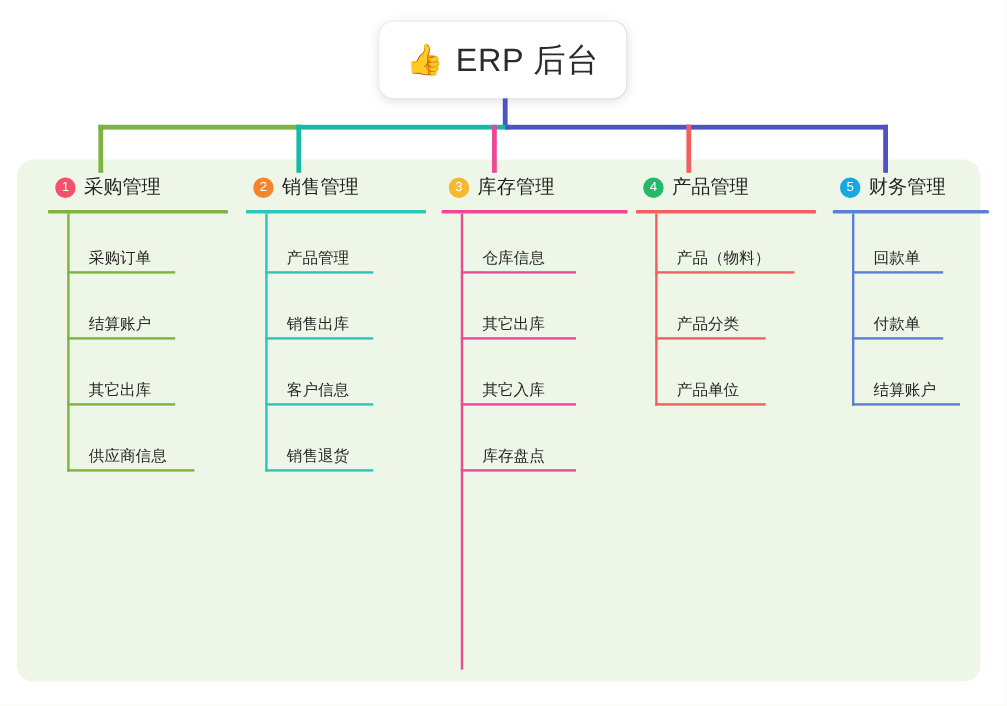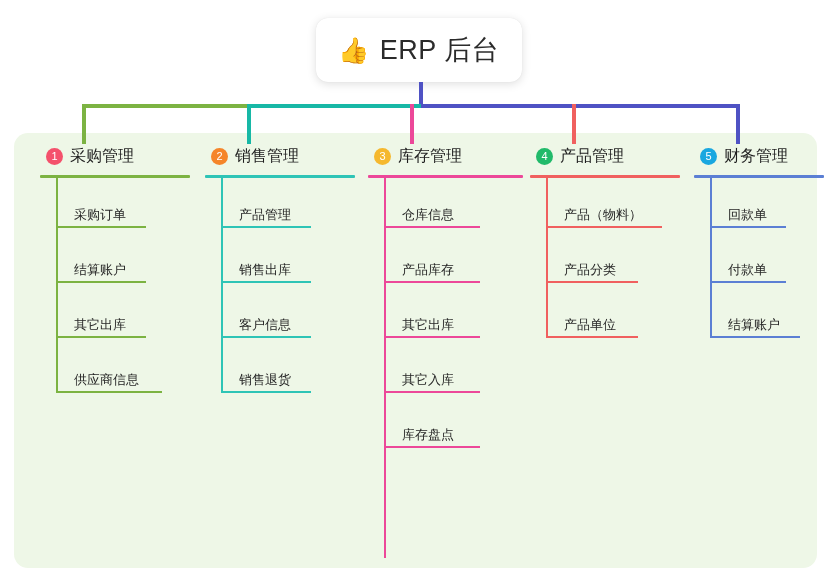--- a/index.html
+++ b/index.html
@@ -173,24 +173,20 @@
           <span class="col-title">库存管理</span>
         </div>
         <div class="head-rule" style="background: rgb(236, 72, 153); width: 155px;"></div>
         <div class="items">
           <div class="spine" style="background: rgb(236, 72, 153); height: 380px;"></div>
           <div class="item">
             <span class="item-label">仓库信息</span>
             <div class="item-rule" style="background: rgb(236, 72, 153); width: 96px;"></div>
           </div>
           <div class="item">
-            <span class="item-label">产品库存</span>
-            <div class="item-rule" style="background: rgb(236, 72, 153); width: 96px;"></div>
-          </div>
-          <div class="item">
             <span class="item-label">其它出库</span>
             <div class="item-rule" style="background: rgb(236, 72, 153); width: 96px;"></div>
           </div>
           <div class="item">
             <span class="item-label">其它入库</span>
             <div class="item-rule" style="background: rgb(236, 72, 153); width: 96px;"></div>
           </div>
           <div class="item">
             <span class="item-label">库存盘点</span>
             <div class="item-rule" style="background: rgb(236, 72, 153); width: 96px;"></div>

